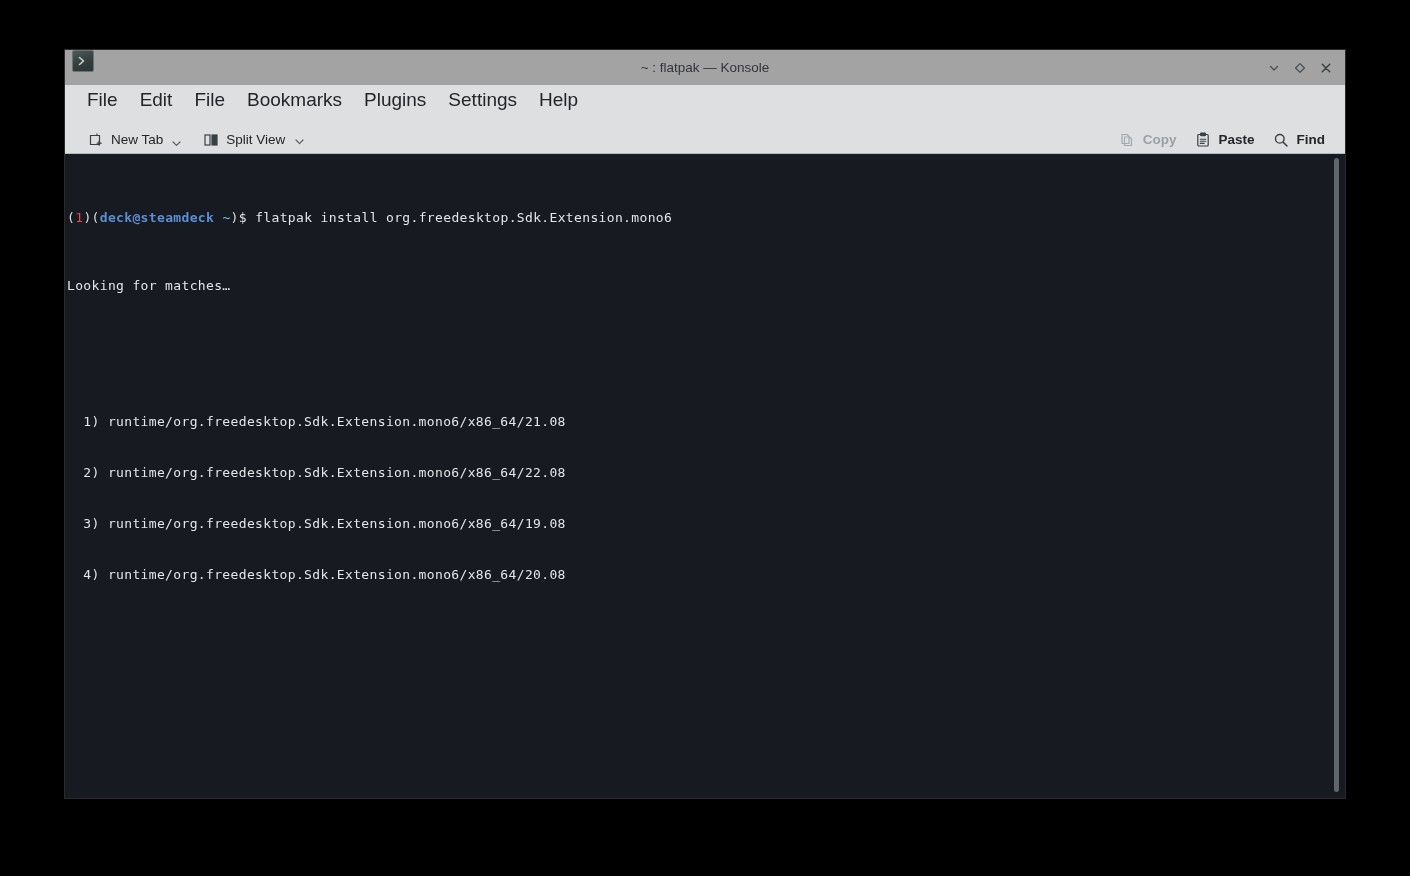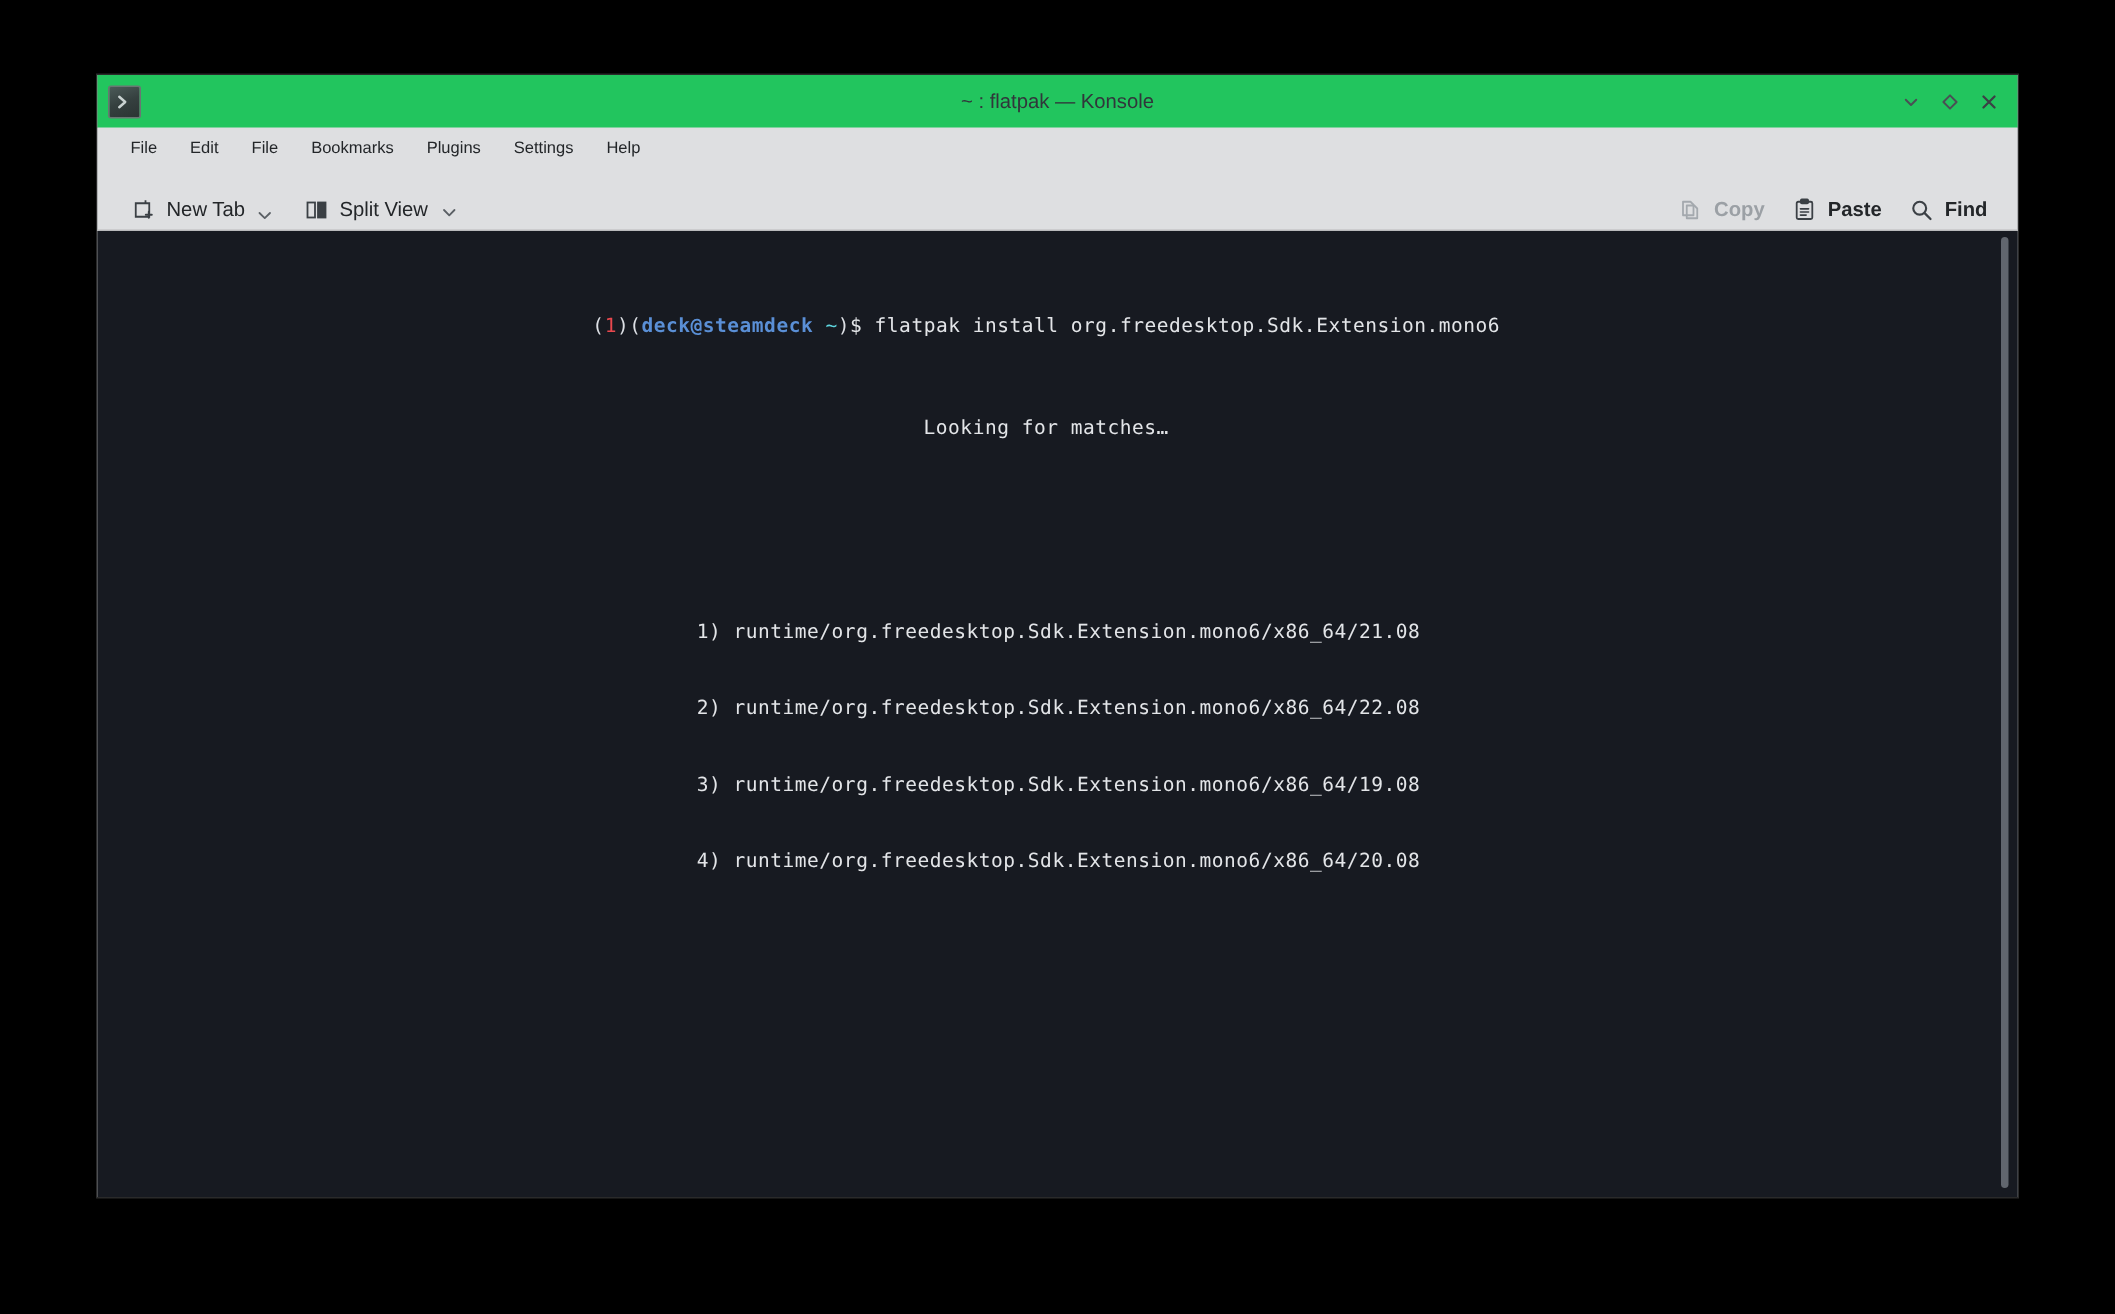--- a/index.html
+++ b/index.html
@@ -25,23 +25,22 @@
     background: #dedfe1;
     display: flex;
     flex-direction: column;
     box-shadow: 0 0 0 1px #2a2a2a;
   }
 
   
   .titlebar {
     height: 35px;
     min-height: 35px;
-    background: #22c55e;
-    display: flex;
-    align-items: center;
+    background: #a3a3a3;
+    display: flex;
     position: relative;
     padding: 0 0 0 7px;
   }
   .app-icon {
     width: 20px;
     height: 20px;
     background: linear-gradient(160deg, #4b5a58 0%, #35403f 50%, #2b3433 100%);
     border: 1px solid #6a7573;
     border-radius: 2px;
     display: flex;
@@ -81,21 +80,21 @@
   
   .menubar {
     height: 29px;
     min-height: 29px;
     display: flex;
     align-items: center;
     padding-left: 11px;
     background: #dedfe1;
   }
   .menu-item {
-    font-size: 11px;
+    font-size: 19px;
     color: #232629;
     padding: 4px 11px;
     border-radius: 3px;
     cursor: default;
     line-height: 1;
   }
 
   
   .toolbar {
     height: 39px;
@@ -125,21 +124,20 @@
   .tb-chevron { display: flex; align-items: flex-end; height: 17px; margin-left: 1px; }
   .tb-chevron.lowered { align-items: flex-end; padding-bottom: 0px; }
 
   
   .terminal-wrap {
     flex: 1 1 auto;
     background: #171a21;
     position: relative;
     overflow: hidden;
     display: flex;
-    text-align: center;
   }
   .terminal {
     flex: 1 1 auto;
     padding: 4px 0 0 2px;
     font-family: "DejaVu Sans Mono", "Liberation Mono", monospace;
     font-size: 13px;
     line-height: 17px;
     color: #e3e5e8;
     white-space: pre;
     letter-spacing: 0.35px;

